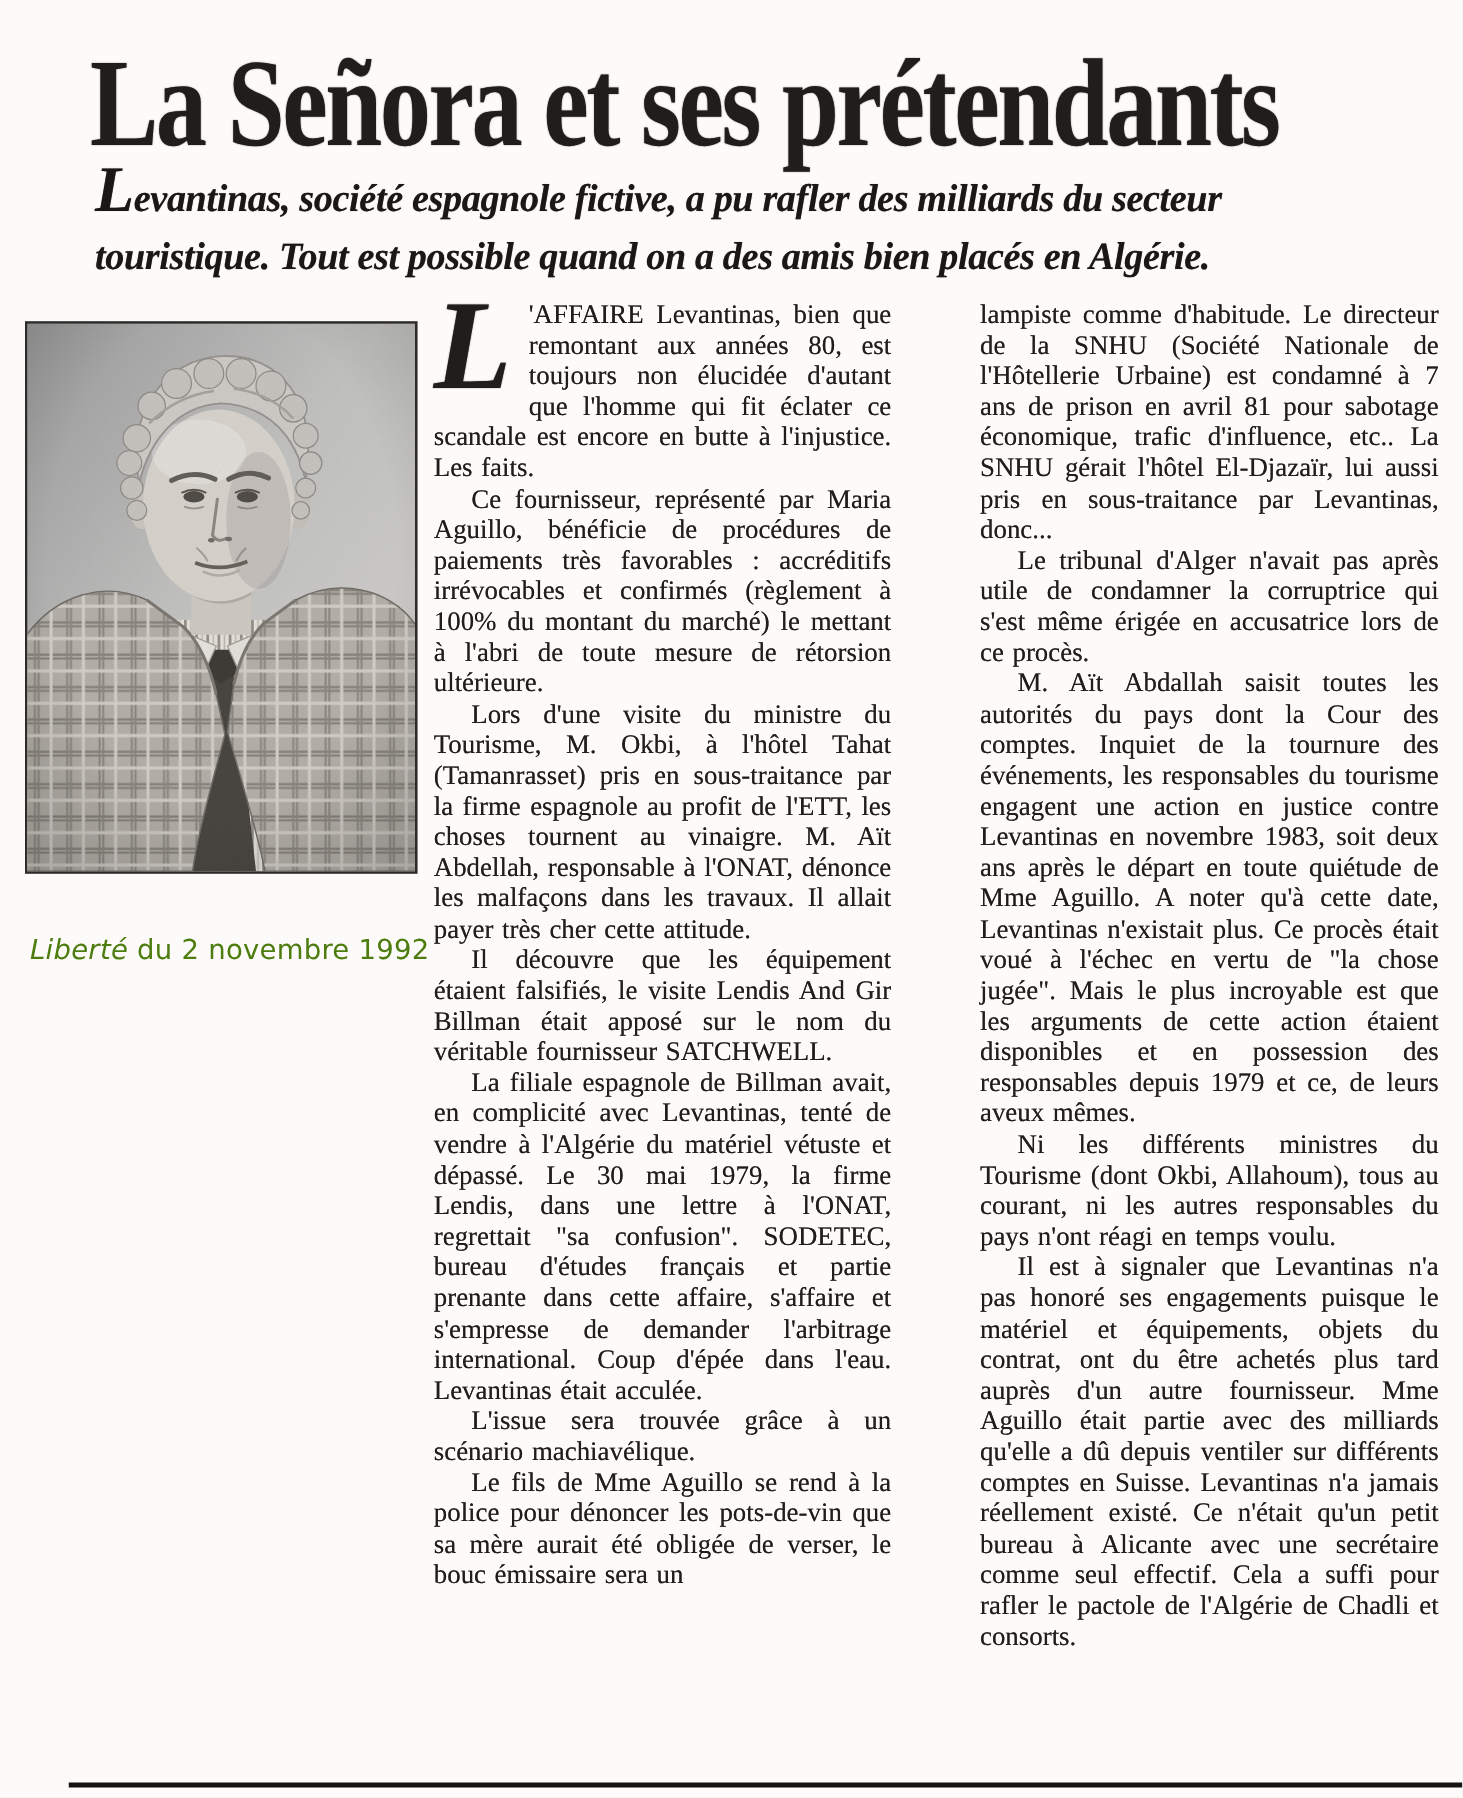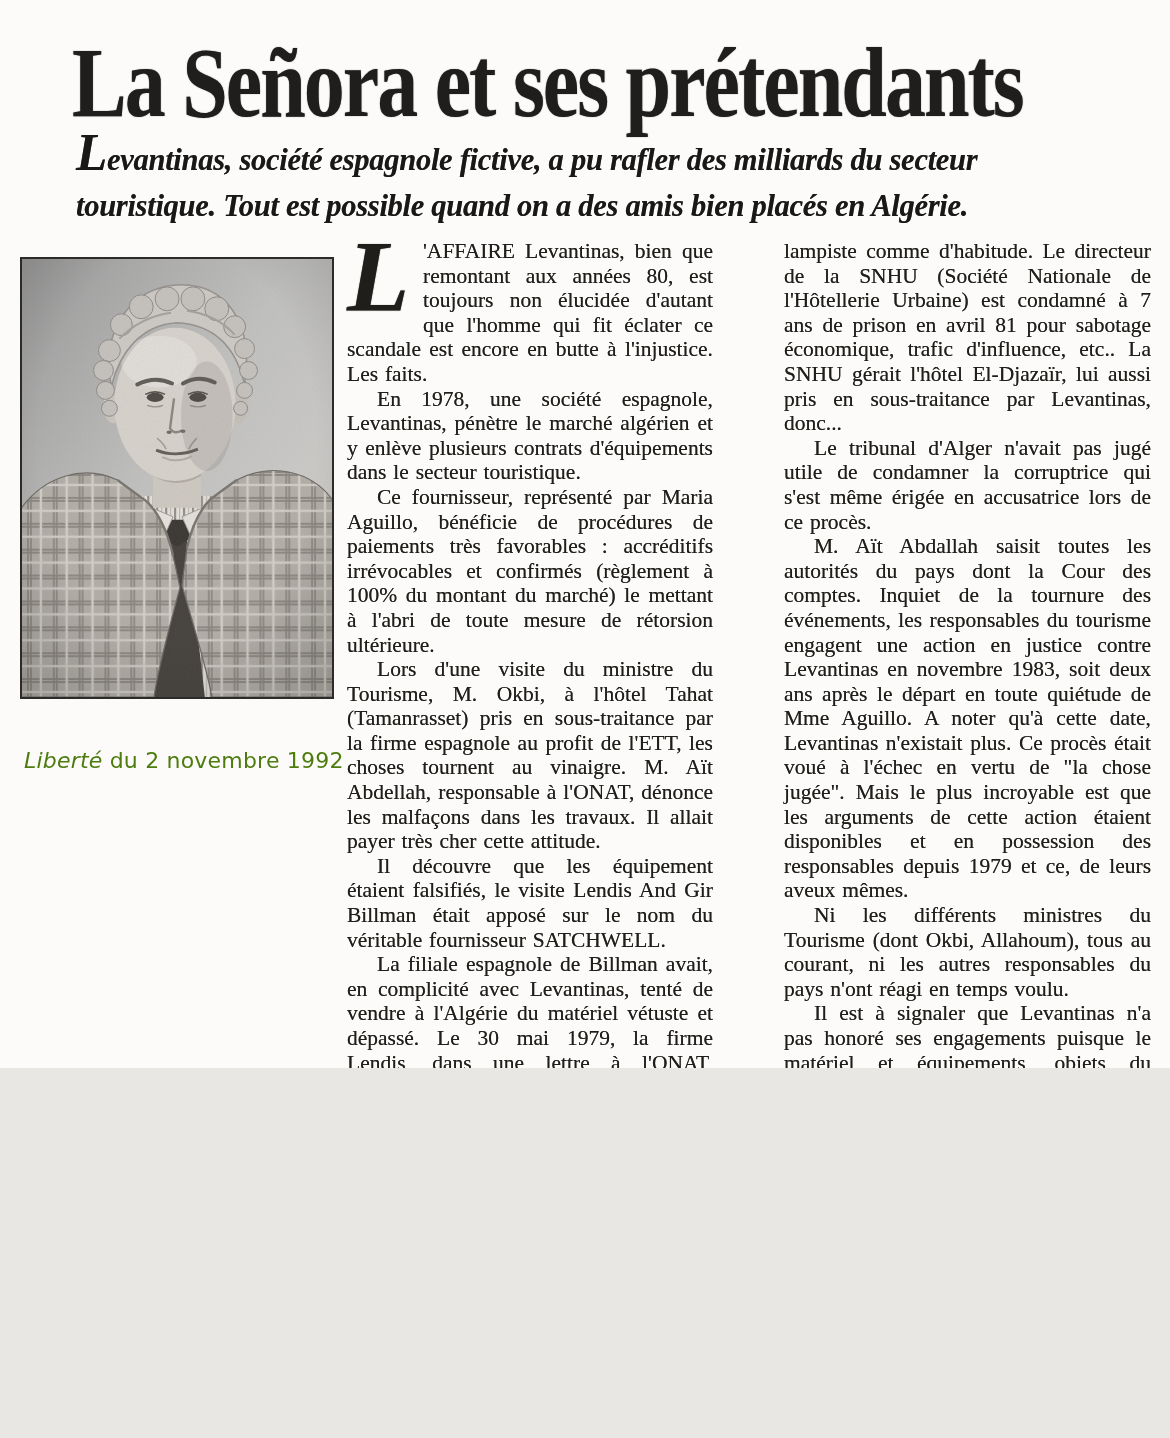--- a/index.html
+++ b/index.html
@@ -2,21 +2,21 @@
 <html><head>
 <meta charset="utf-8">
 <style>
   html,body{margin:0;padding:0;}
   body{
     width:1170px;height:1438px;
     background:#e9e7e4;
     font-family:"Liberation Serif",serif;
   }
   .sheet{
-    position:relative;width:1170px;height:1068px;
+    position:relative;width:1170px;height:1438px;
     background:#fcfbf9;
     overflow:hidden;
     color:#1d1b19;
   }
   
   .headline{
     position:absolute;top:26px;left:72px;width:1070px;
     font-family:"Liberation Serif",serif;
     font-weight:700;
     font-size:82px;
@@ -202,33 +202,33 @@
 
   <div class="photo-caption">
     <span class="src">Liberté</span><span> du 2 novembre 1992</span>
   </div>
 
   <div class="col col-mid">
     <p class="para first">
       <span class="dropcap">L</span><span>'AFFAIRE Levantinas, bien que remontant aux années 80, est toujours non élucidée d'autant que l'homme qui fit éclater ce scandale est encore en butte à l'injustice. Les faits.</span>
     </p>
     <div class="plist">
-        <p class="para">En 1978, une société espagnole, Levantinas, pénètre le marché algérien et y enlève plusieurs contrats d'équipements dans le secteur touristique.</p>
         <p class="para">Ce fournisseur, représenté par Maria Aguillo, bénéficie de procédures de paiements très favorables : accréditifs irrévocables et confirmés (règlement à 100% du montant du marché) le mettant à l'abri de toute mesure de rétorsion ultérieure.</p>
         <p class="para">Lors d'une visite du ministre du Tourisme, M. Okbi, à l'hôtel Tahat (Tamanrasset) pris en sous-traitance par la firme espagnole au profit de l'ETT, les choses tournent au vinaigre. M. Aït Abdellah, responsable à l'ONAT, dénonce les malfaçons dans les travaux. Il allait payer très cher cette attitude.</p>
         <p class="para">Il découvre que les équipement étaient falsifiés, le visite Lendis And Gir Billman était apposé sur le nom du véritable fournisseur SATCHWELL.</p>
         <p class="para">La filiale espagnole de Billman avait, en complicité avec Levantinas, tenté de vendre à l'Algérie du matériel vétuste et dépassé. Le 30 mai 1979, la firme Lendis, dans une lettre à l'ONAT, regrettait "sa confusion". SODETEC, bureau d'études français et partie prenante dans cette affaire, s'affaire et s'empresse de demander l'arbitrage international. Coup d'épée dans l'eau. Levantinas était acculée.</p>
+        <p class="para">L'issue sera trouvée grâce à un scénario machiavélique.</p>
         <p class="para">Le fils de Mme Aguillo se rend à la police pour dénoncer les pots-de-vin que sa mère aurait été obligée de verser, le bouc émissaire sera un</p>
       </div>
   </div>
 
   <div class="col col-right">
     <div class="plist">
         <p class="para">lampiste comme d'habitude. Le directeur de la SNHU (Société Nationale de l'Hôtellerie Urbaine) est condamné à 7 ans de prison en avril 81 pour sabotage économique, trafic d'influence, etc.. La SNHU gérait l'hôtel El-Djazaïr, lui aussi pris en sous-traitance par Levantinas, donc...</p>
-        <p class="para">Le tribunal d'Alger n'avait pas jugé utile de condamner la corruptrice qui s'est même érigée en accusatrice lors de ce procès.</p>
+        <p class="para">Le tribunal d'Alger n'avait pas après utile de condamner la corruptrice qui s'est même érigée en accusatrice lors de ce procès.</p>
         <p class="para">M. Aït Abdallah saisit toutes les autorités du pays dont la Cour des comptes. Inquiet de la tournure des événements, les responsables du tourisme engagent une action en justice contre Levantinas en novembre 1983, soit deux ans après le départ en toute quiétude de Mme Aguillo. A noter qu'à cette date, Levantinas n'existait plus. Ce procès était voué à l'échec en vertu de "la chose jugée". Mais le plus incroyable est que les arguments de cette action étaient disponibles et en possession des responsables depuis 1979 et ce, de leurs aveux mêmes.</p>
         <p class="para">Ni les différents ministres du Tourisme (dont Okbi, Allahoum), tous au courant, ni les autres responsables du pays n'ont réagi en temps voulu.</p>
         <p class="para">Il est à signaler que Levantinas n'a pas honoré ses engagements puisque le matériel et équipements, objets du contrat, ont du être achetés plus tard auprès d'un autre fournisseur. Mme Aguillo était partie avec des milliards qu'elle a dû depuis ventiler sur différents comptes en Suisse. Levantinas n'a jamais réellement existé. Ce n'était qu'un petit bureau à Alicante avec une secrétaire comme seul effectif. Cela a suffi pour rafler le pactole de l'Algérie de Chadli et consorts.</p>
       </div>
   </div>
 
   <div class="bottom-rule"></div>
 
 </div>
 

